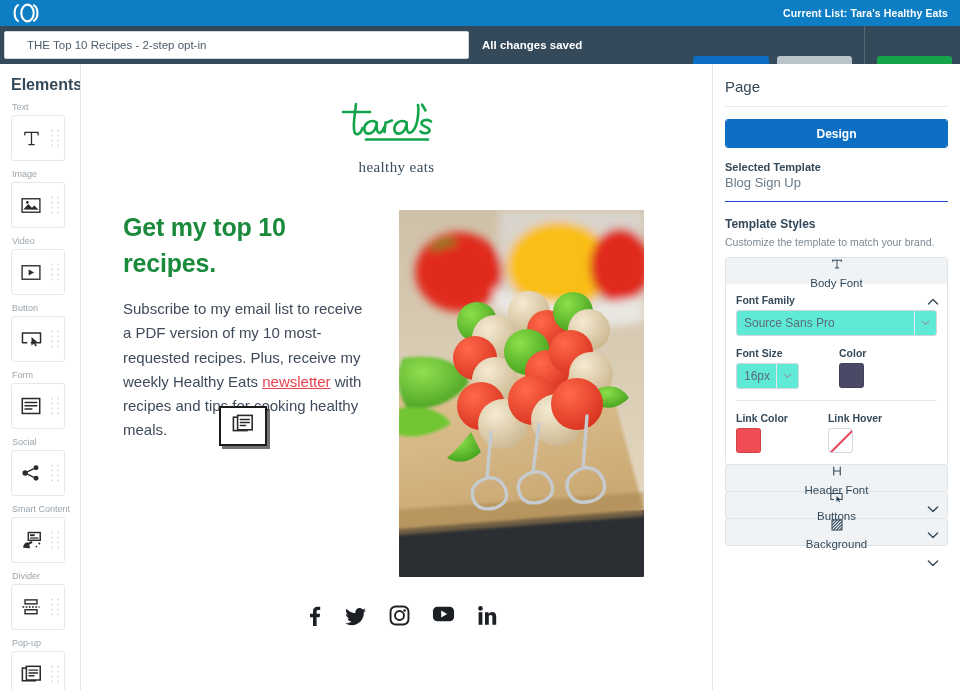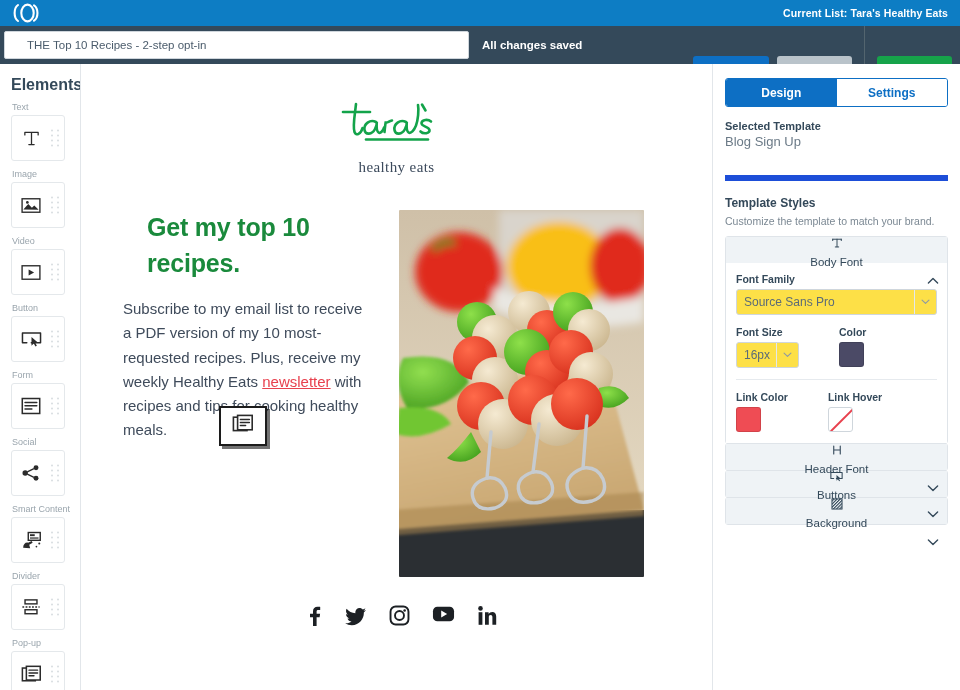--- a/index.html
+++ b/index.html
@@ -231,22 +231,22 @@
   #seg .seg-btn.active { background: #0d6fc4; color: #ffffff; }
   #seg .seg-btn.inactive { background: #ffffff; color: #0d6fc4; }
   .rp-sec-label {
     font-size: 11px; font-weight: bold;
     color: #34495a;
     margin-bottom: 2px;
   }
   .rp-sec-value {
     font-size: 13px;
     color: #6b7a87;
-    padding-bottom: 26px;
-    border-bottom: 6px solid #1d4ed8;
+    padding-bottom: 11px;
+    border-bottom: 1px solid #1d4ed8;
   }
   .rp-h2 {
     font-size: 12px; font-weight: bold;
     color: #34495a;
     margin-top: 15px;
   }
   .rp-help {
     font-size: 10.5px;
     color: #7b8893;
     margin: 5px 0 9px 0;
@@ -281,21 +281,21 @@
   }
   .select-box {
     height: 26px;
     border: 1px solid #cfd6dc;
     border-radius: 3px;
     display: flex; align-items: center;
     font-size: 12px;
     color: #5b6b78;
     padding-left: 7px;
     cursor: pointer;
-    background: #fde047;
+    background: #5eead4;
   }
   .select-box .caret {
     margin-left: auto;
     width: 22px; height: 24px;
     border-left: 1px solid #e3e8ec;
     display: flex; align-items: center; justify-content: center;
   }
   .row2 { display: flex; gap: 40px; margin-top: 11px; }
   .swatch {
     width: 25px; height: 25px;
@@ -590,21 +590,21 @@
           <path d="M95 23.5 C92 21, 86 21.5, 85.5 25 C85 28.5, 93 28.5, 93.5 32 C94 35.5, 87.5 36.5, 84.5 33.5"></path>
           <path d="M30 41.5 H92"></path>
         </g>
       </svg>
       <div class="logo-sub">healthy eats</div>
     </div>
 
     <div id="hero">
 
       <div id="hero-left">
-        <div id="headline" style="color: rgb(26, 138, 60); margin-left: 24px;">Get my top 10 recipes.</div>
+        <div id="headline" style="color: rgb(26, 138, 60);">Get my top 10 recipes.</div>
 
         <div id="subcopy">
           <span>Subscribe to my email list to receive a PDF version of my 10 most-requested recipes. Plus, receive my weekly Healthy Eats </span><a href="#">newsletter</a><span> with recipes and tips for cooking healthy meals.</span>
         </div>
 
         <div id="drag-ghost">
           <span>
             <svg width="22" height="20" viewBox="0 0 22 20" fill="none">
               <rect x="1.4" y="3.2" width="13.6" height="13.4" stroke="#2b2b2b" stroke-width="1.6"></rect>
               <rect x="5.6" y="1.4" width="14.6" height="14.4" fill="#ffffff" stroke="#2b2b2b" stroke-width="1.6"></rect>
@@ -732,24 +732,24 @@
         <svg width="20" height="21" viewBox="0 0 20 21" fill="none">
           <rect x="1.6" y="7.2" width="3.8" height="12.6" fill="#1c2024"></rect>
           <circle cx="3.5" cy="3.4" r="2.3" fill="#1c2024"></circle>
           <path d="M8 19.8 V7.2 H11.6 V9 C12.3 7.7 13.7 6.9 15.3 6.9 C17.9 6.9 19.2 8.6 19.2 11.6 V19.8 H15.4 V12.3 C15.4 10.7 14.8 9.9 13.5 9.9 C12.3 9.9 11.8 10.7 11.8 12.3 V19.8 Z" fill="#1c2024"></path>
         </svg>
       </span>
     </div>
   </div>
 
   <div id="rightpanel">
+    <div class="rp-title">Page</div>
 
     <div id="seg">
       <button class="seg-btn active">Design</button>
-      <button class="seg-btn inactive">Settings</button>
     </div>
 
     <div class="rp-sec-label">Selected Template</div>
     <div class="rp-sec-value">Blog Sign Up</div>
 
     <div class="rp-h2">Template Styles</div>
     <div class="rp-help">Customize the template to match your brand.</div>
 
     <div class="acc open">
       <div class="acc-head">

